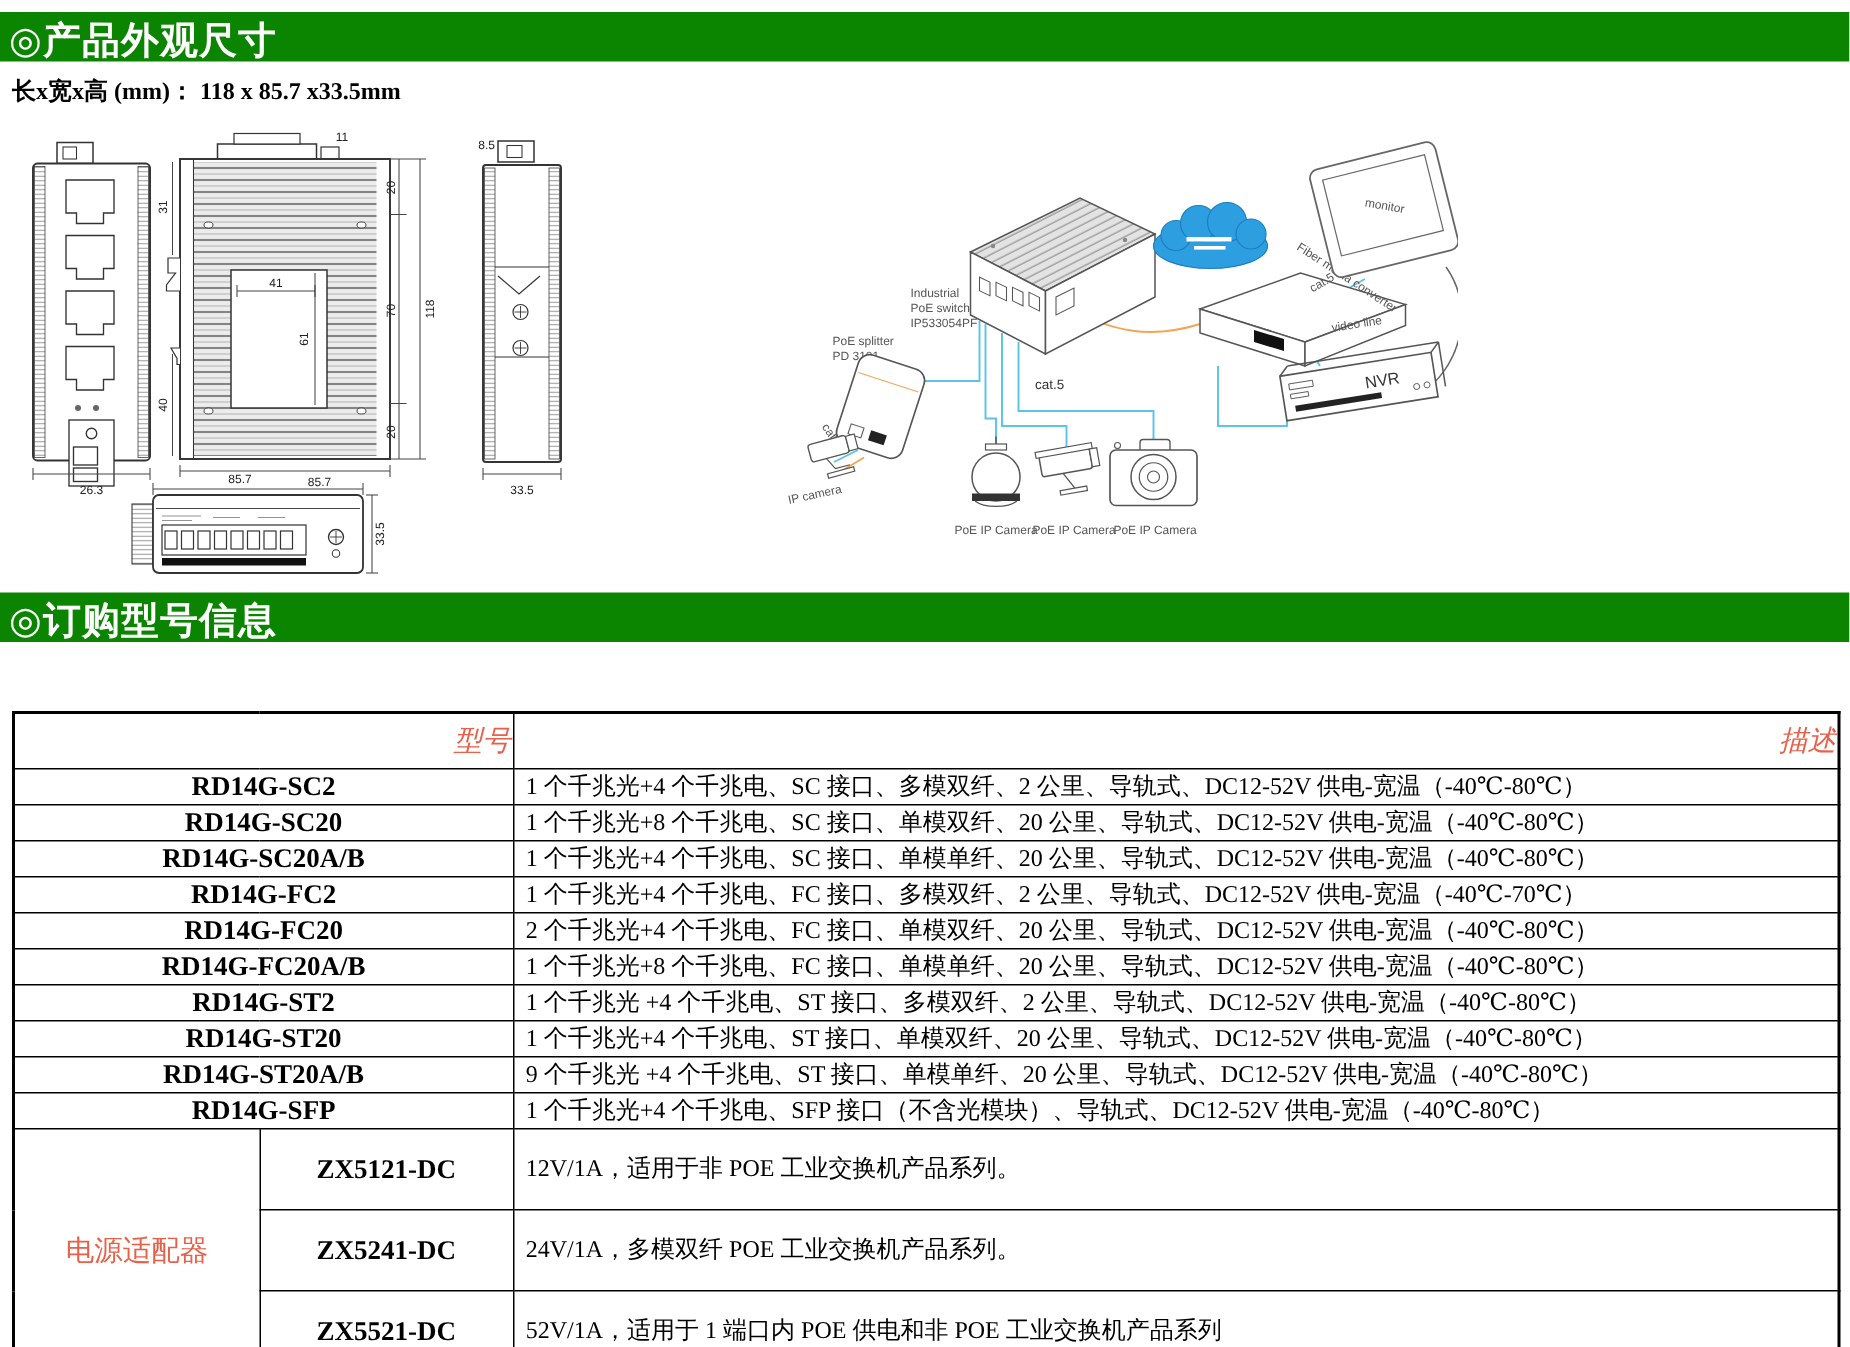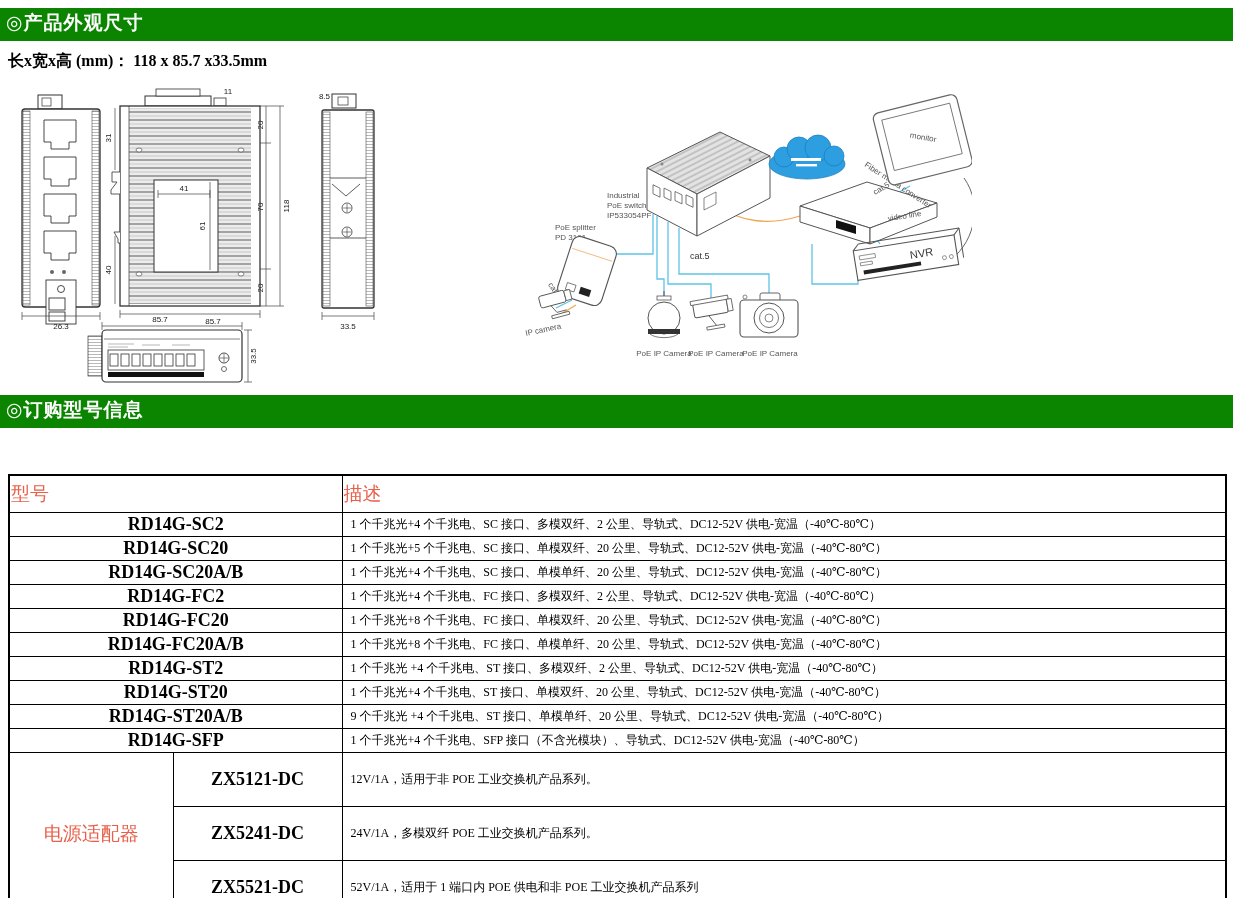--- a/index.html
+++ b/index.html
@@ -6,35 +6,35 @@
     --header-green:#0b8500;
     --table-red:#e8604a;
     --line-blue:#5ec3e8;
     --line-orange:#f2a654;
     --cloud-blue:#2d9fe0;
   }
   html,body{margin:0;padding:0;background:#fff;}
   body{width:1233px;height:898px;position:relative;overflow:hidden;
        font-family:"Liberation Serif","DejaVu Serif",serif;color:#000;}
   .greenbar{position:absolute;left:0;width:1233px;height:33px;background:var(--header-green);}
-  .bar-title{position:absolute;top:2px;color:#fff;font-weight:bold;font-size:19px;
+  .bar-title{position:absolute;top:2px;color:#fff;font-weight:bold;font-size:25px;
              font-family:"Liberation Sans","DejaVu Sans",sans-serif;letter-spacing:1px;white-space:nowrap;}
   #bar1{top:8px;}
   #bar2{top:395px;}
   .dims-line{position:absolute;left:8px;top:51px;font-size:16px;font-weight:bold;white-space:nowrap;}
   .svgbox{position:absolute;}
   
   table.order{position:absolute;left:8px;top:474px;border-collapse:collapse;table-layout:fixed;
               width:1217px;border:2px solid #000;}
   table.order td{border:1px solid #000;vertical-align:middle;overflow:hidden;white-space:nowrap;}
-  tr.head td{height:34px;text-align:left;color:var(--table-red);font-size:19px;}
+  tr.head td{height:34px;text-align:right;color:var(--table-red);font-size:19px;font-style:italic;}
   tr.mrow td{height:19px;}
   tr.arow td{height:51px;margin-left:41px;}
   td.model{text-align:center;font-weight:bold;font-size:18px;}
-  td.desc{padding-left:8px;font-size:12px;}
+  td.desc{padding-left:8px;font-size:16px;}
   td.adapter-label{text-align:center;color:var(--table-red);font-size:19px;}
   
   svg text{font-family:"Liberation Sans","DejaVu Sans",sans-serif;fill:#333;}
   svg .dim{font-size:8px;fill:#222;}
   svg .lbl{font-size:8px;fill:#555;}
 </style>
 </head>
 <body>
 
 <div class="greenbar" id="bar1">
@@ -334,33 +334,33 @@
   <tr class="head">
     <td colspan="2">型号</td>
     <td>描述</td>
   </tr>
   <tr class="mrow">
     <td colspan="2" class="model">RD14G-SC2</td>
     <td class="desc">1 个千兆光+4 个千兆电、SC 接口、多模双纤、2 公里、导轨式、DC12-52V 供电-宽温（-40℃-80℃）</td>
       </tr>
   <tr class="mrow">
     <td colspan="2" class="model">RD14G-SC20</td>
-    <td class="desc">1 个千兆光+5 个千兆电、SC 接口、单模双纤、20 公里、导轨式、DC12-52V 供电-宽温（-40℃-80℃）</td>
+    <td class="desc">1 个千兆光+8 个千兆电、SC 接口、单模双纤、20 公里、导轨式、DC12-52V 供电-宽温（-40℃-80℃）</td>
       </tr>
   <tr class="mrow">
     <td colspan="2" class="model">RD14G-SC20A/B</td>
     <td class="desc">1 个千兆光+4 个千兆电、SC 接口、单模单纤、20 公里、导轨式、DC12-52V 供电-宽温（-40℃-80℃）</td>
       </tr>
   <tr class="mrow">
     <td colspan="2" class="model">RD14G-FC2</td>
-    <td class="desc">1 个千兆光+4 个千兆电、FC 接口、多模双纤、2 公里、导轨式、DC12-52V 供电-宽温（-40℃-80℃）</td>
+    <td class="desc">1 个千兆光+4 个千兆电、FC 接口、多模双纤、2 公里、导轨式、DC12-52V 供电-宽温（-40℃-70℃）</td>
       </tr>
   <tr class="mrow">
     <td colspan="2" class="model">RD14G-FC20</td>
-    <td class="desc">1 个千兆光+8 个千兆电、FC 接口、单模双纤、20 公里、导轨式、DC12-52V 供电-宽温（-40℃-80℃）</td>
+    <td class="desc">2 个千兆光+4 个千兆电、FC 接口、单模双纤、20 公里、导轨式、DC12-52V 供电-宽温（-40℃-80℃）</td>
       </tr>
   <tr class="mrow">
     <td colspan="2" class="model">RD14G-FC20A/B</td>
     <td class="desc">1 个千兆光+8 个千兆电、FC 接口、单模单纤、20 公里、导轨式、DC12-52V 供电-宽温（-40℃-80℃）</td>
       </tr>
   <tr class="mrow">
     <td colspan="2" class="model">RD14G-ST2</td>
     <td class="desc">1 个千兆光 +4 个千兆电、ST 接口、多模双纤、2 公里、导轨式、DC12-52V 供电-宽温（-40℃-80℃）</td>
       </tr>
   <tr class="mrow">

